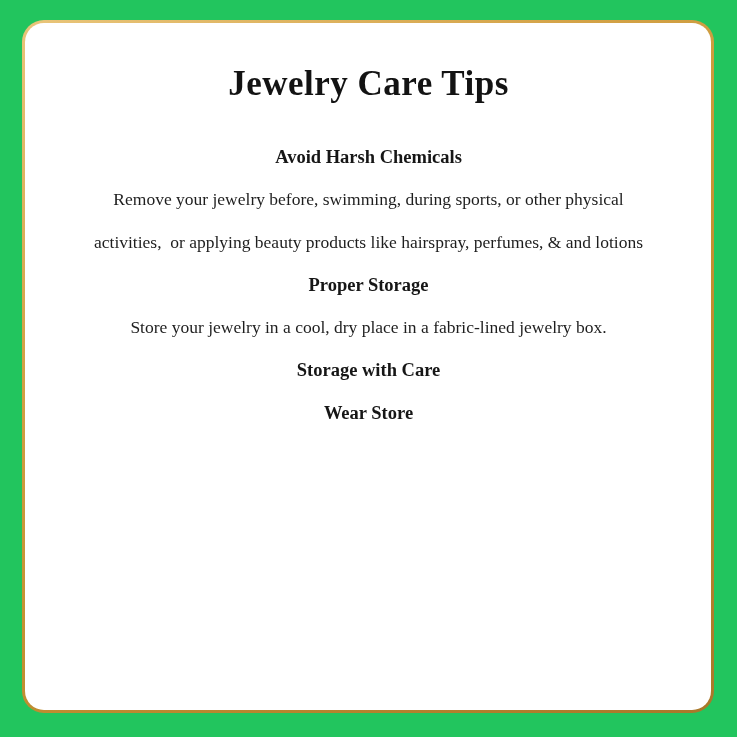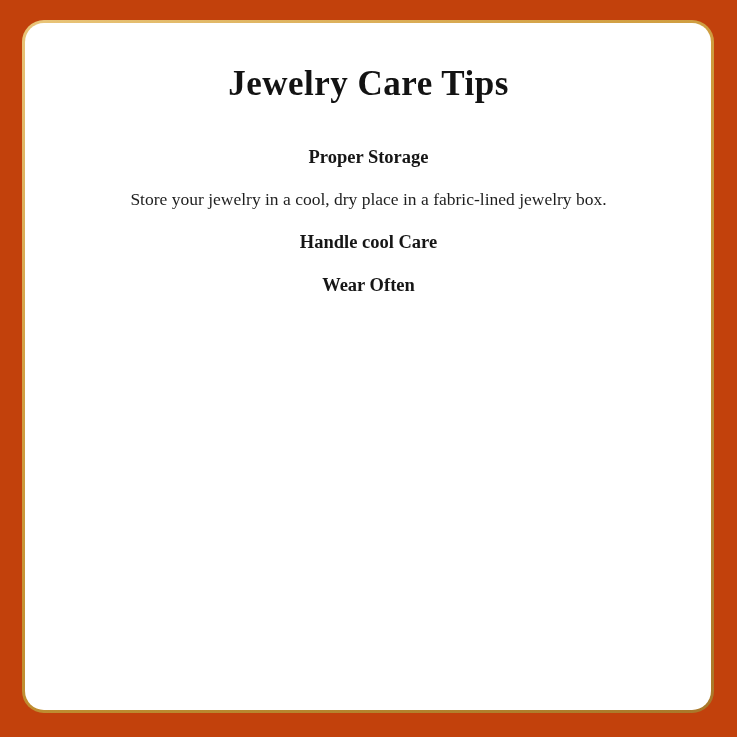--- a/index.html
+++ b/index.html
@@ -8,21 +8,21 @@
     width: 737px;
     height: 737px;
     background: #ffffff;
     overflow: hidden;
     font-family: "Liberation Serif", "DejaVu Serif", serif;
   }
   .canvas {
     position: relative;
     width: 737px;
     height: 737px;
-    background: #c2410c;
+    background: #22c55e;
   }
   
   .frame {
     position: absolute;
     left: 22px;
     top: 20px;
     width: 692px;
     height: 693px;
     border-radius: 22px;
     background: linear-gradient(150deg, #e9c57a 0%, #d3a246 30%, #c49232 55%, #a9782a 100%);
@@ -80,29 +80,34 @@
     <div class="frame-inner"></div>
   </div>
 
   <div class="content">
 
     <h1 class="page-title">Jewelry Care Tips</h1>
 
     <div class="tips">
 
 
+      <section class="tip">
+        <h2 class="tip-heading">Avoid Harsh Chemicals</h2>
+        <p class="tip-line">Remove your jewelry before, swimming, during sports, or other physical</p>
+        <p class="tip-line">activities,  or applying beauty products like hairspray, perfumes, &amp; and lotions</p>
+      </section>
 
       <section class="tip">
         <h2 class="tip-heading">Proper Storage</h2>
         <p class="tip-line">Store your jewelry in a cool, dry place in a fabric-lined jewelry box.</p>
       </section>
 
       <section class="tip">
-        <h2 class="tip-heading">Handle cool Care</h2>
+        <h2 class="tip-heading">Storage with Care</h2>
       </section>
 
       <section class="tip">
-        <h2 class="tip-heading">Wear Often</h2>
+        <h2 class="tip-heading">Wear Store</h2>
       </section>
 
     </div>
   </div>
 </div>
 
 </body></html>

